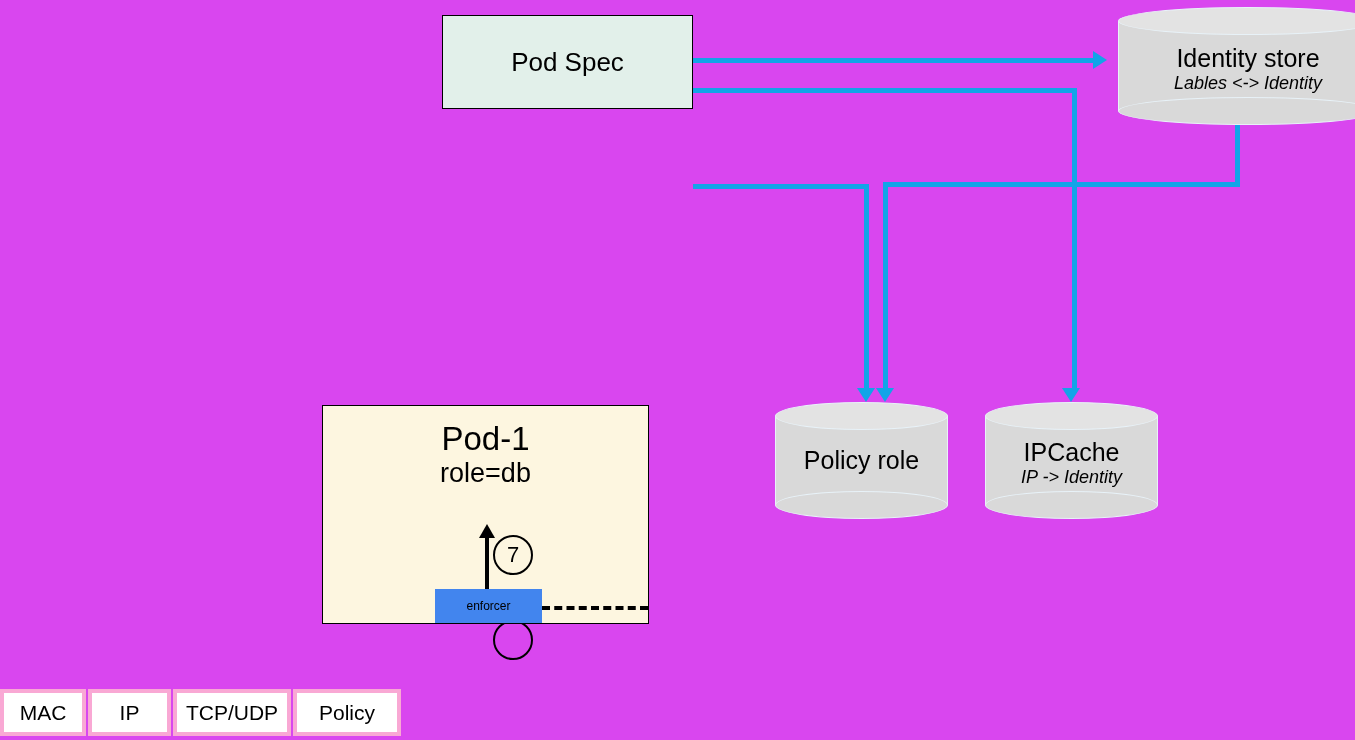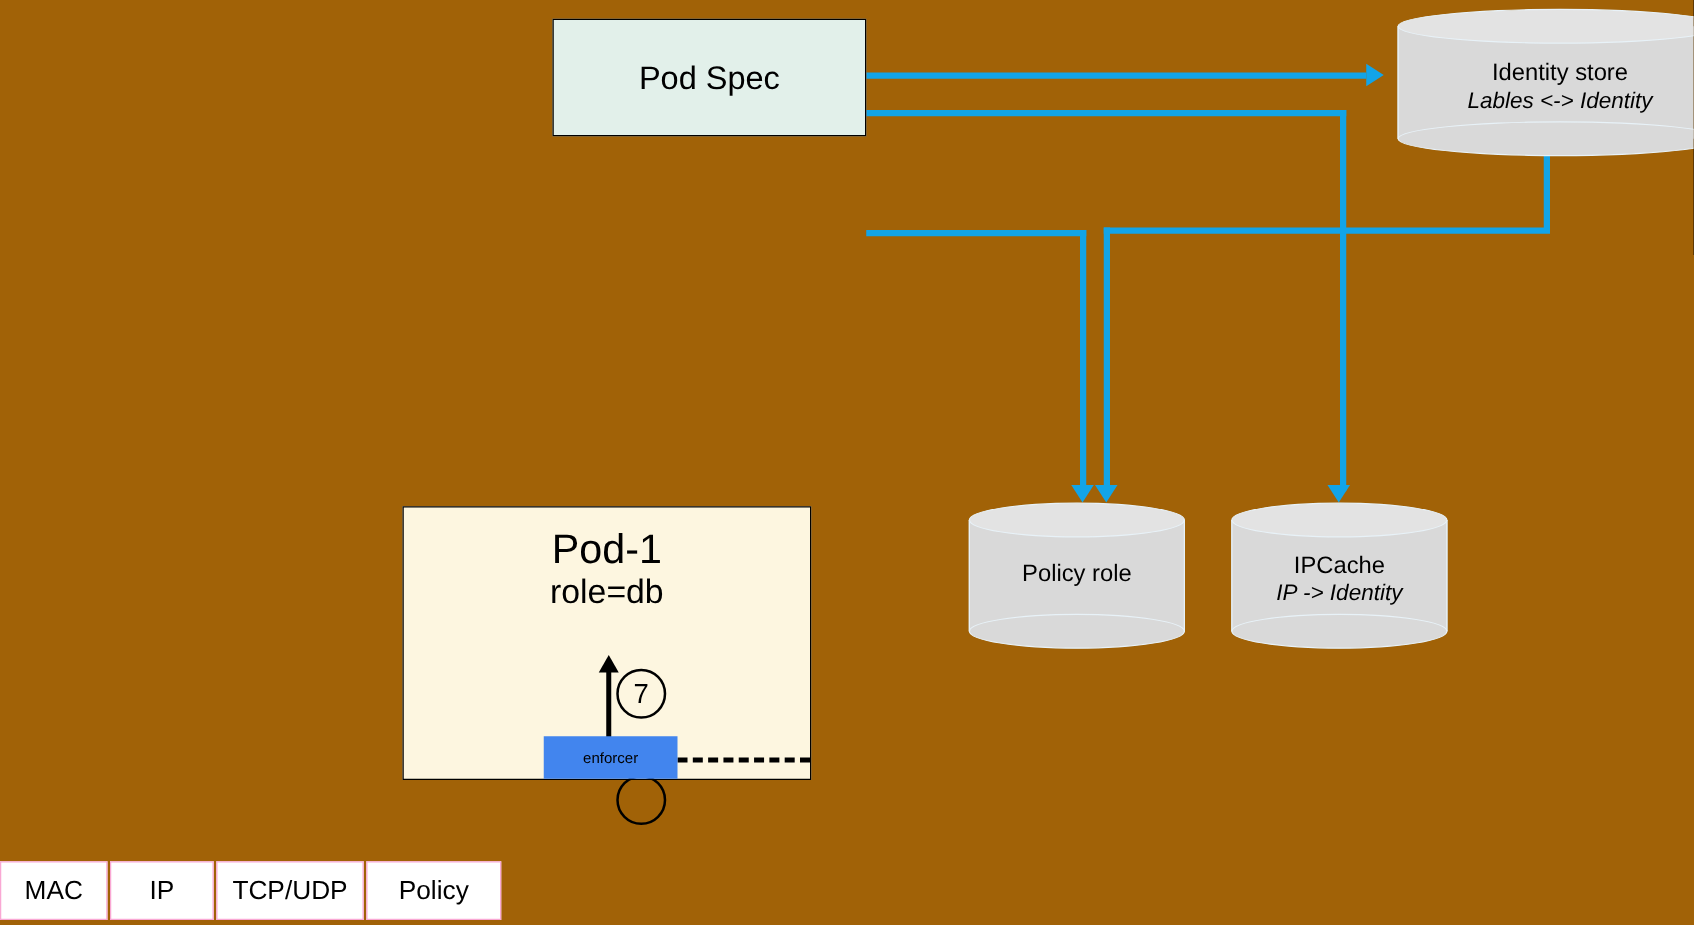--- a/index.html
+++ b/index.html
@@ -4,21 +4,21 @@
 <style>
   html, body {
     margin: 0;
     padding: 0;
     background: #000000;
   }
   #stage {
     position: relative;
     width: 1355px;
     height: 740px;
-    background: #a16207;
+    background: #d946ef;
     overflow: hidden;
     font-family: "Liberation Sans", sans-serif;
   }
   .node {
     position: absolute;
     box-sizing: border-box;
     display: flex;
     flex-direction: column;
     align-items: center;
     justify-content: center;
@@ -83,21 +83,21 @@
   .cyl .label {
     position: absolute;
     left: 0; right: 0;
     display: flex;
     flex-direction: column;
     align-items: center;
     justify-content: center;
     color: #000000;
     text-align: center;
   }
-  .cyl .name { font-size: 19px; }
+  .cyl .name { font-size: 25px; }
   .cyl .sub  { font-size: 18px; font-style: italic; }
 
   #identity-store { left: 1118px; top: 7px; width: 260px; height: 118px; }
   #policy-store   { left: 775px; top: 402px; width: 173px; height: 117px; }
   #ipcache        { left: 985px; top: 402px; width: 173px; height: 117px; }
 
   
   .ln {
     position: absolute;
     background: #12a4e8;
@@ -149,21 +149,21 @@
   
   #packet {
     position: absolute;
     left: 0px; top: 689px;
     display: flex;
   }
   #packet .pkt {
     box-sizing: border-box;
     height: 47px;
     background: #ffffff;
-    border: 1px solid #f9a8d4;
+    border: 4px solid #f9a8d4;
     display: flex;
     align-items: center;
     justify-content: center;
     font-size: 21px;
     color: #000000;
     margin-right: 2px;
   }
   #packet .pkt.w-mac { width: 86px; }
   #packet .pkt.w-ip { width: 83px; }
   #packet .pkt.w-l4 { width: 118px; }

